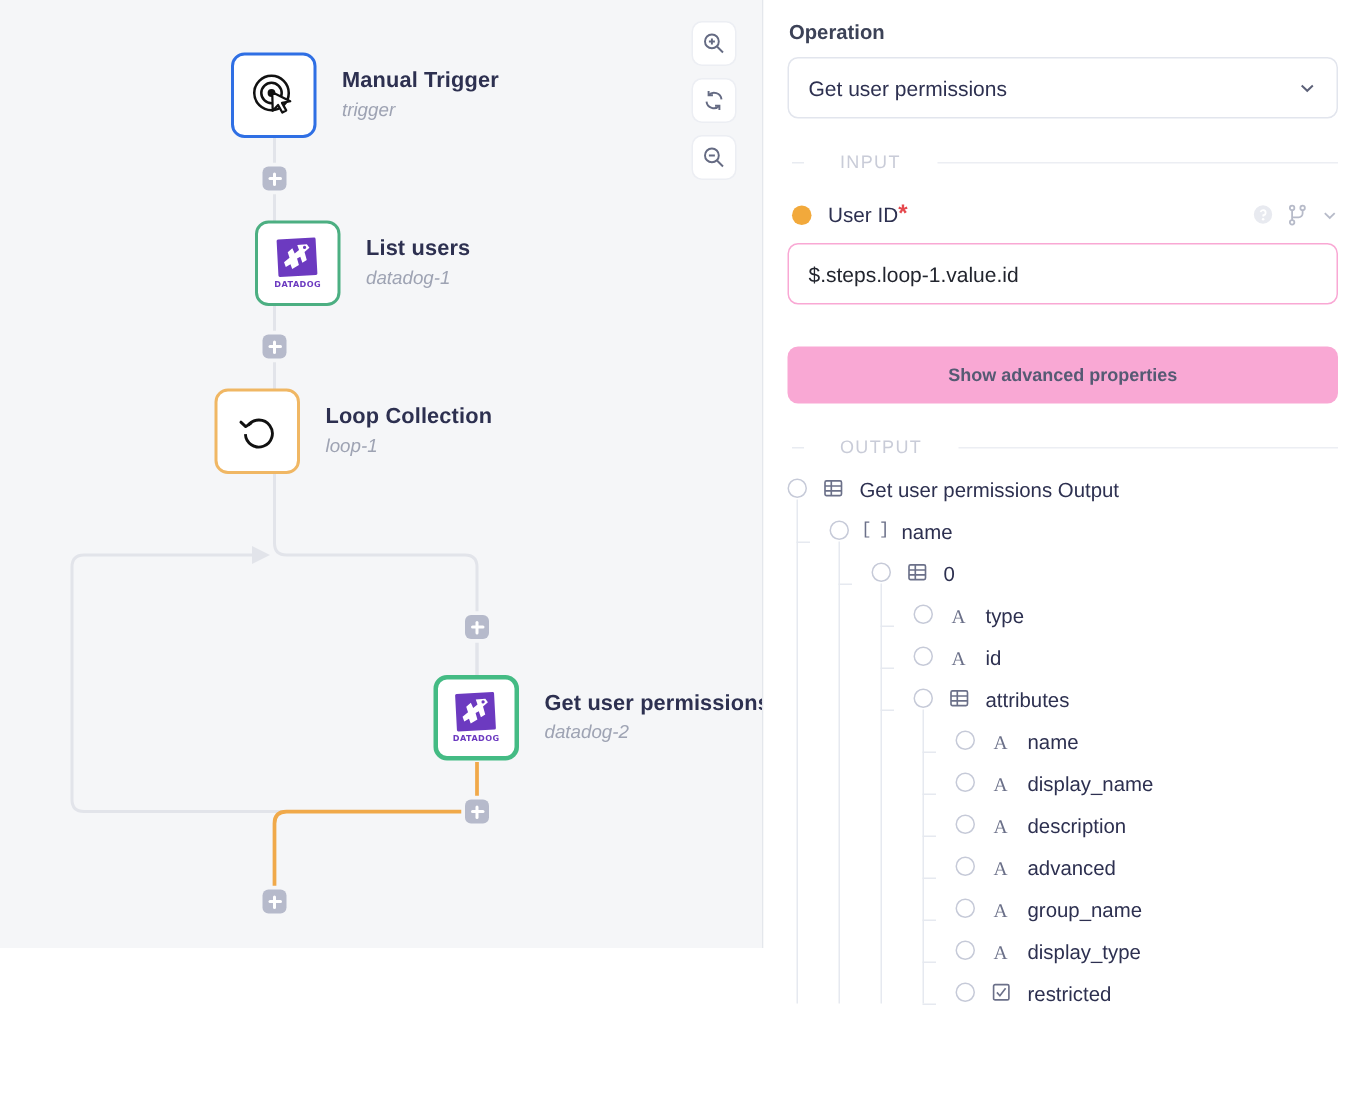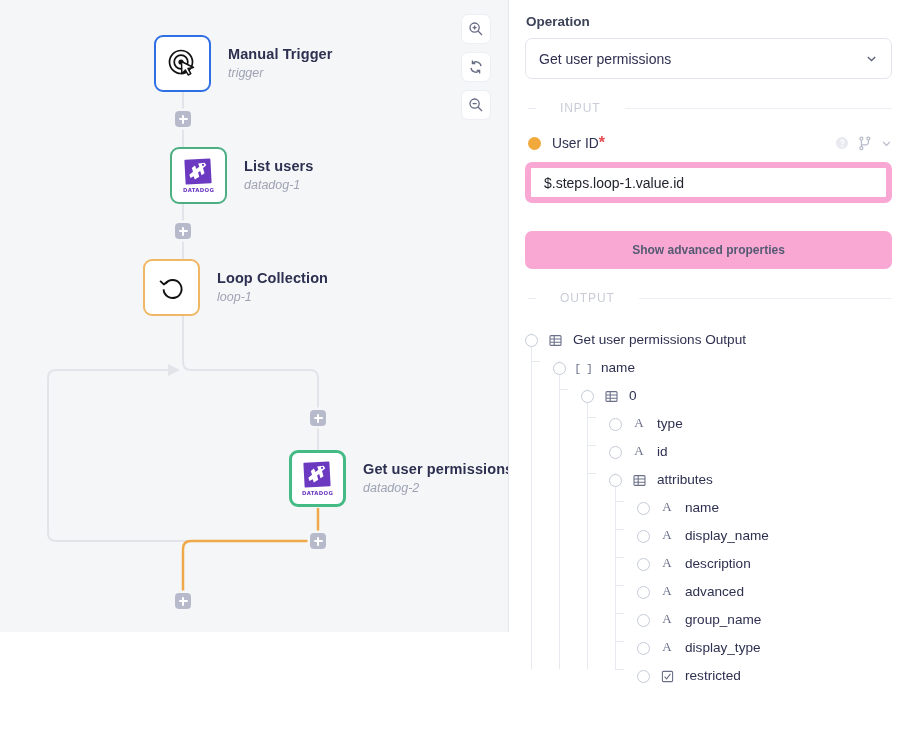--- a/index.html
+++ b/index.html
@@ -115,36 +115,36 @@
   }
   .dot-orange {
     width: 13px; height: 13px; border-radius: 50%;
     background: #f2a93b; flex: 0 0 13px; margin-right: 11px;
   }
   .req-name { font-size: 13.8px; font-weight: normal; color: #2d3050; }
   .req-star { color: #e5484d; font-weight: bold; }
   .row-tools { margin-left: auto; display: flex; align-items: center; gap: 9px; }
 
   .textbox {
-    height: 41px; border: 6px solid #f9a8d4; border-radius: 7px;
+    height: 41px; border: 1px solid #f9a8d4; border-radius: 7px;
     display: flex; align-items: center; padding: 0 13px;
     font-size: 14px; color: #22252e; margin-top: 10px;
     background: #fff;
   }
 
   .adv-btn {
     margin-top: 28px; height: 38px; background: #f9a8d4;
     border-radius: 7px; display: flex; align-items: center; justify-content: center;
     font-size: 12px; font-weight: bold; color: #555a73;
   }
 
   
   #tree { margin-top: 14px; position: relative; }
   .tnode { position: relative; }
-  .trow { display: flex; align-items: flex-end; height: 28px; position: relative; }
+  .trow { display: flex; align-items: flex-start; height: 28px; position: relative; }
   .tcirc {
     width: 13px; height: 13px; border-radius: 50%;
     border: 1.6px solid #c6cad8; background: #fff;
     flex: 0 0 13px; margin-right: 10px; position: relative; z-index: 2;
   }
   .ticon {
     width: 14px; flex: 0 0 14px; margin-right: 11px;
     display: flex; align-items: center; justify-content: center;
     color: #6b7089;
   }

